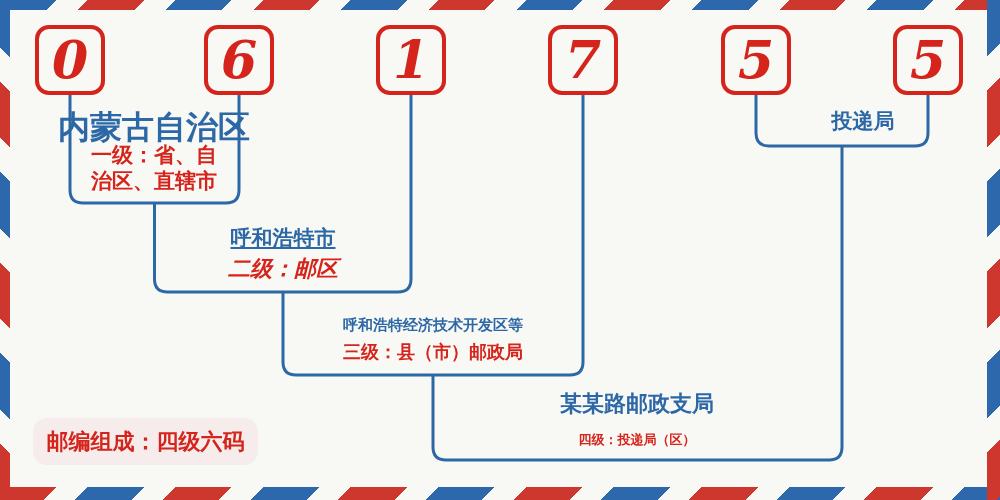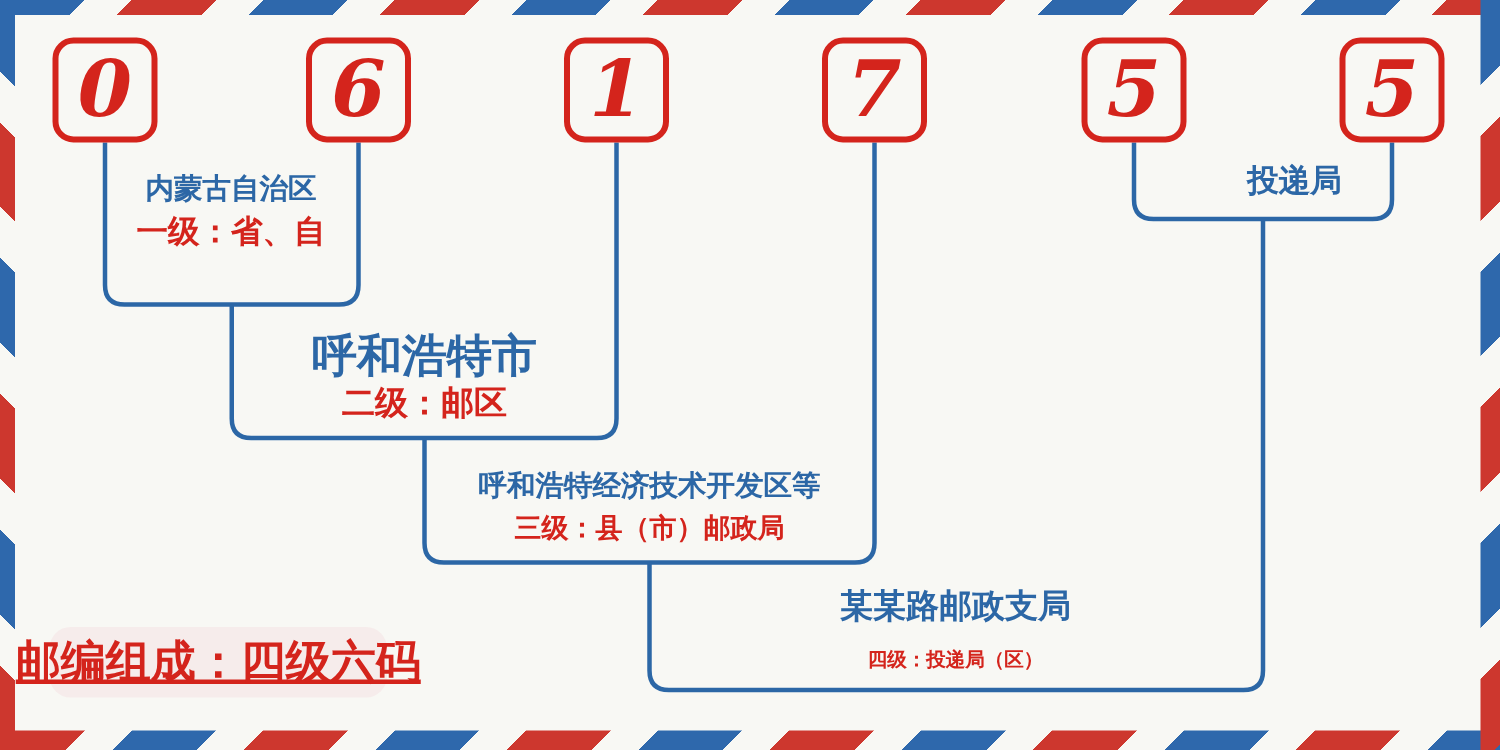--- a/index.html
+++ b/index.html
@@ -46,40 +46,40 @@
     font-size:52px;line-height:1;color:var(--red);
   }
   
   #connectors{position:absolute;left:0;top:0;width:1000px;height:500px;}
   #connectors path{fill:none;stroke:var(--blue);stroke-width:3px;}
   
   .group{position:absolute;transform:translateX(-50%);text-align:center;white-space:nowrap;}
   .region{color:var(--blue);font-weight:bold;}
   .desc{color:var(--red);font-weight:bold;text-align:center;}
   .g1{left:154px;top:112px;}
-  .g1 .region{font-size:19px;line-height:30px;}
+  .g1 .region{font-size:32px;line-height:30px;}
   .g1 .desc{font-size:21px;line-height:26px;}
   .g2{left:283px;top:221px;}
-  .g2 .region{font-size:30px;line-height:33px;}
-  .g2 .desc{font-size:22px;line-height:30px;}
+  .g2 .region{font-size:21px;line-height:33px;text-decoration:underline;}
+  .g2 .desc{font-size:22px;line-height:30px;font-style:italic;}
   .g3{left:433px;top:312px;}
-  .g3 .region{font-size:19px;line-height:26px;}
+  .g3 .region{font-size:15px;line-height:26px;}
   .g3 .desc{font-size:18px;line-height:28px;}
   .g4{left:637px;top:390px;}
   .g4 .region{font-size:22px;line-height:28px;}
   .g4 .desc{font-size:13px;line-height:28px;margin-top:8px;}
   .g5{left:842px;top:108px;}
   .g5 .region{font-size:21px;line-height:26px;margin-left:42px;}
   
   .badge{
     position:absolute;left:33px;top:418px;width:225px;height:47px;
     background:var(--badge-bg);border-radius:14px;
     display:flex;align-items:center;justify-content:center;
   }
-  .badge span{color:var(--red);font-weight:bold;font-size:30px;white-space:nowrap;text-decoration:underline;}
+  .badge span{color:var(--red);font-weight:bold;font-size:22px;white-space:nowrap;}
 </style>
 </head>
 <body>
 
 <div class="band band-top"></div>
 <div class="band band-bottom"></div>
 <div class="band band-left"></div>
 <div class="band band-right"></div>
 
 <svg id="connectors" viewBox="0 0 1000 500">
@@ -105,20 +105,21 @@
 <div class="digit-box" style="left:721px">
   <span class="digit">5</span>
 </div>
 <div class="digit-box" style="left:893px">
   <span class="digit">5</span>
 </div>
 
 <div class="group g1">
   <div class="region">内蒙古自治区</div>
   <div class="desc">一级：省、自</div>
+  <div class="desc">治区、直辖市</div>
 </div>
 
 <div class="group g2">
   <div class="region">呼和浩特市</div>
   <div class="desc">二级：邮区</div>
 </div>
 
 <div class="group g3">
   <div class="region">呼和浩特经济技术开发区等</div>
   <div class="desc">三级：县（市）邮政局</div>

